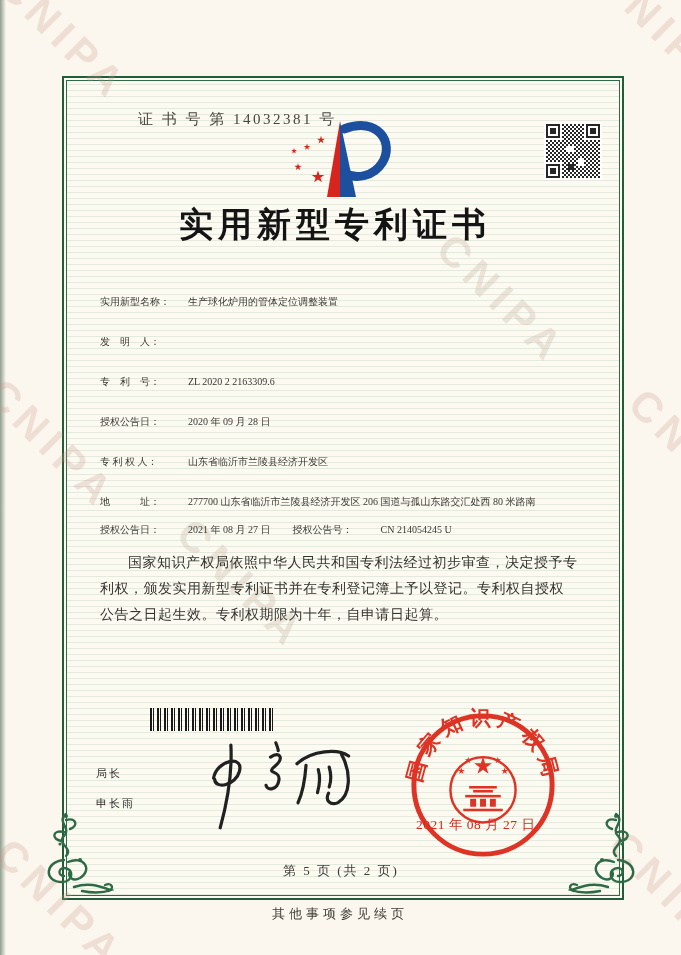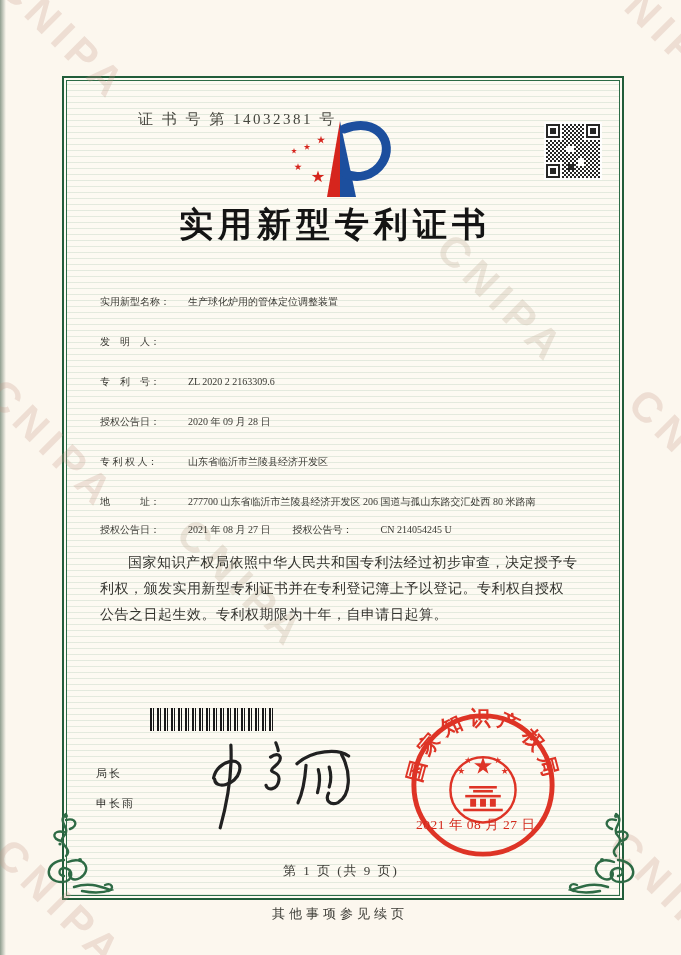--- a/index.html
+++ b/index.html
@@ -226,18 +226,18 @@
           <rect x="67" y="94" width="6" height="8"></rect>
           <rect x="77" y="94" width="6" height="8"></rect>
           <rect x="87" y="94" width="6" height="8"></rect>
           <rect x="60" y="104" width="40" height="2.6"></rect>
         </g>
       </g>
     </svg>
 
     <div class="abs seal-date">2021 年 08 月 27 日</div>
 
-    <div class="abs page-number">第 1 页 (共 9 页)</div>
+    <div class="abs page-number">第 5 页 (共 2 页)</div>
 
     <div class="abs continuation">其他事项参见续页</div>
 
   </div>
 </div>
 
 </body></html>

